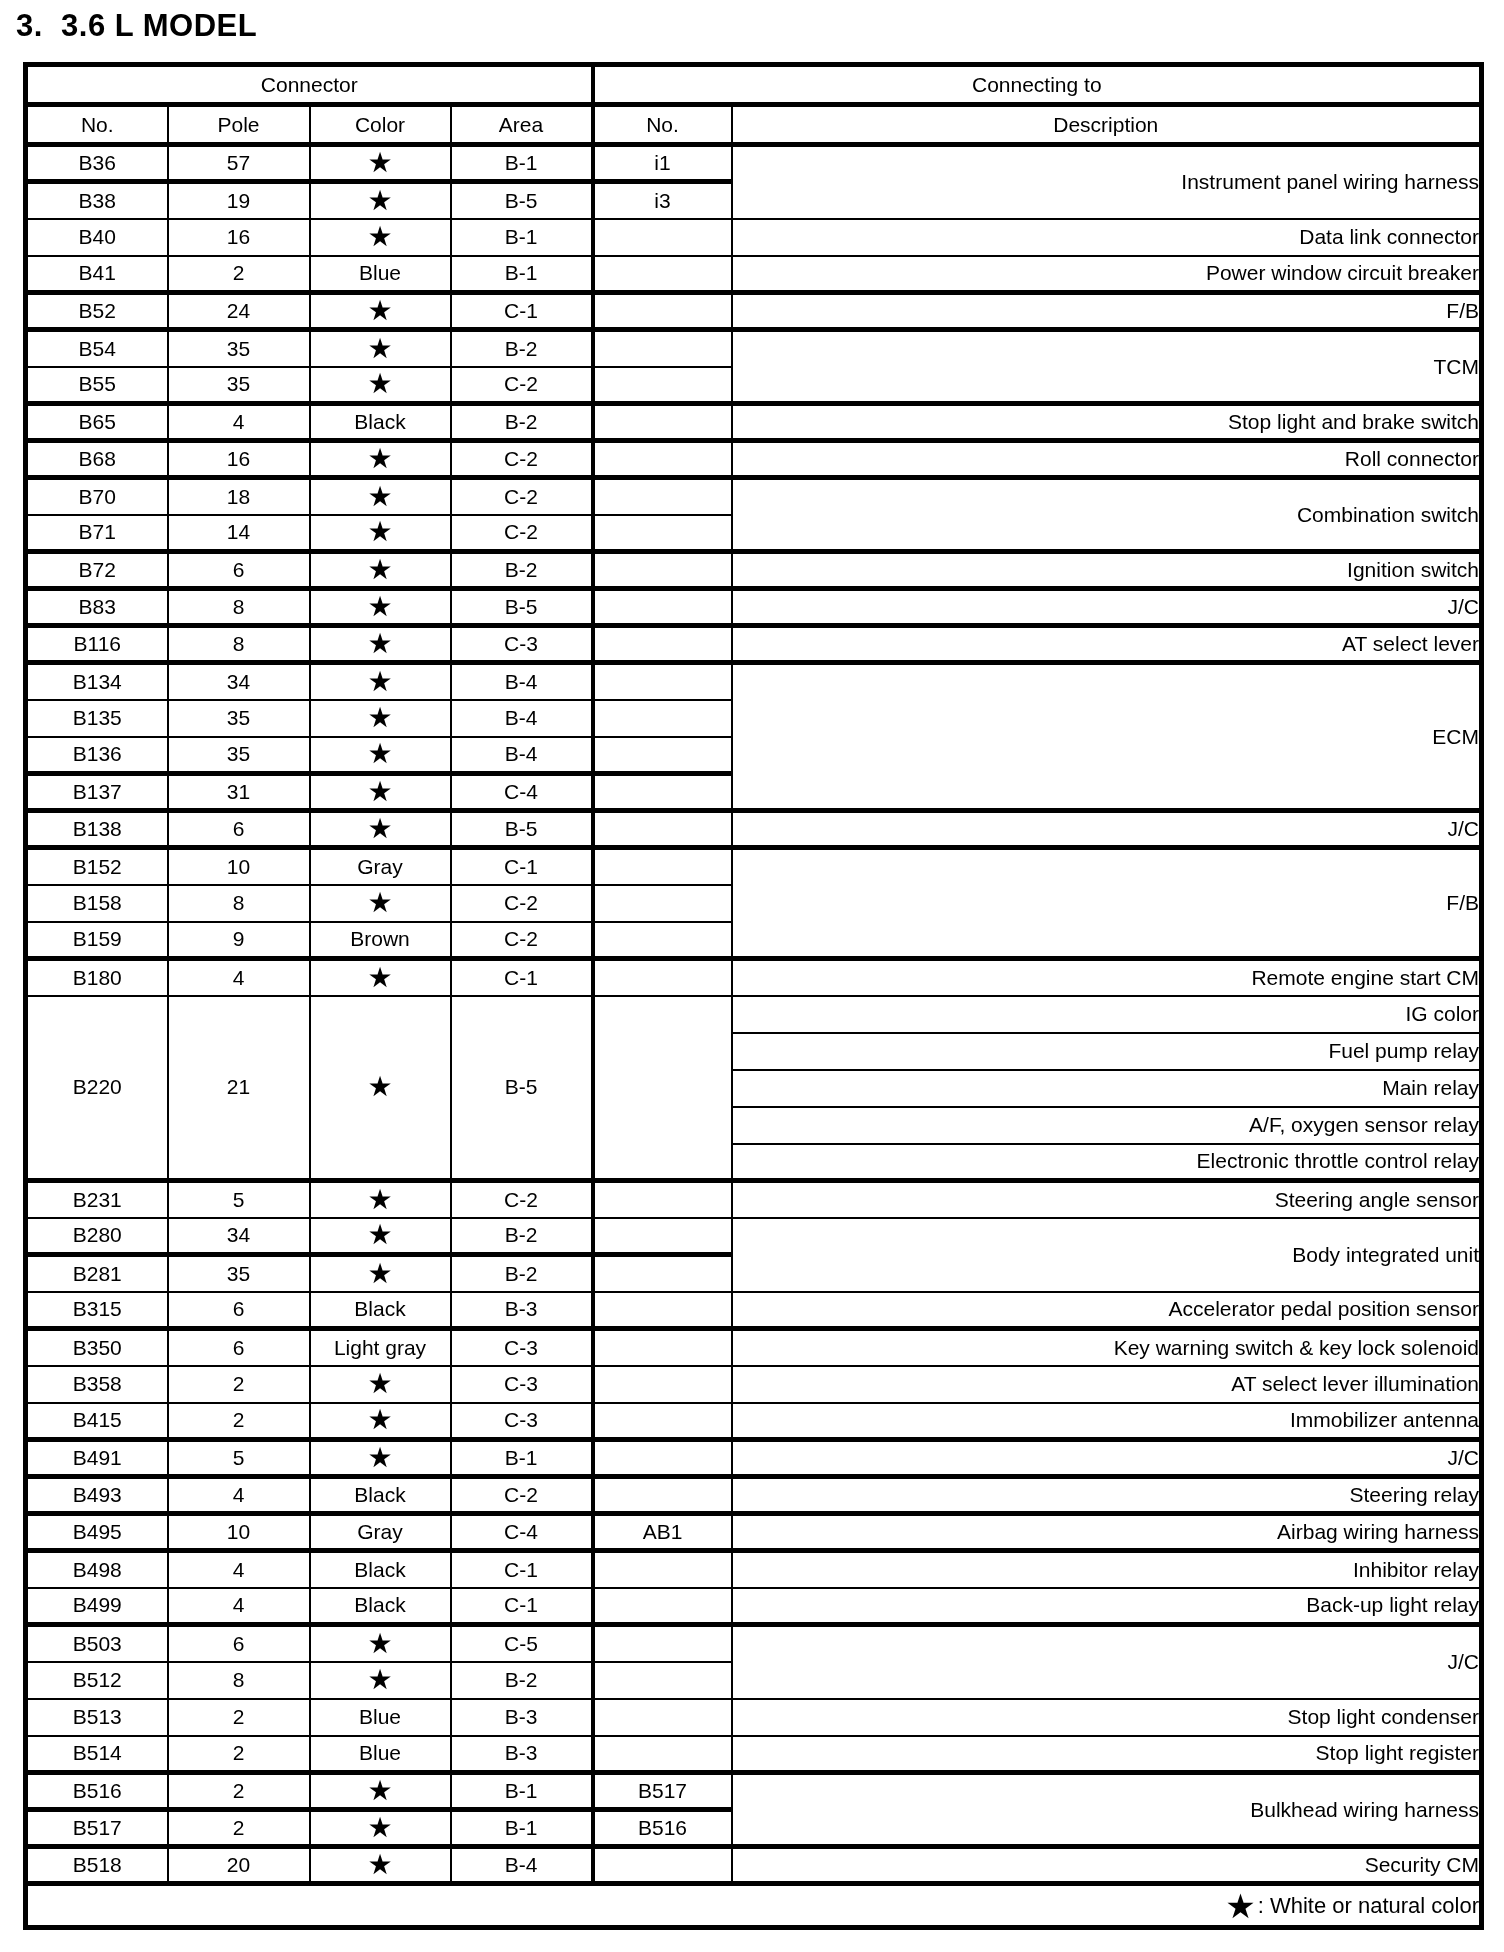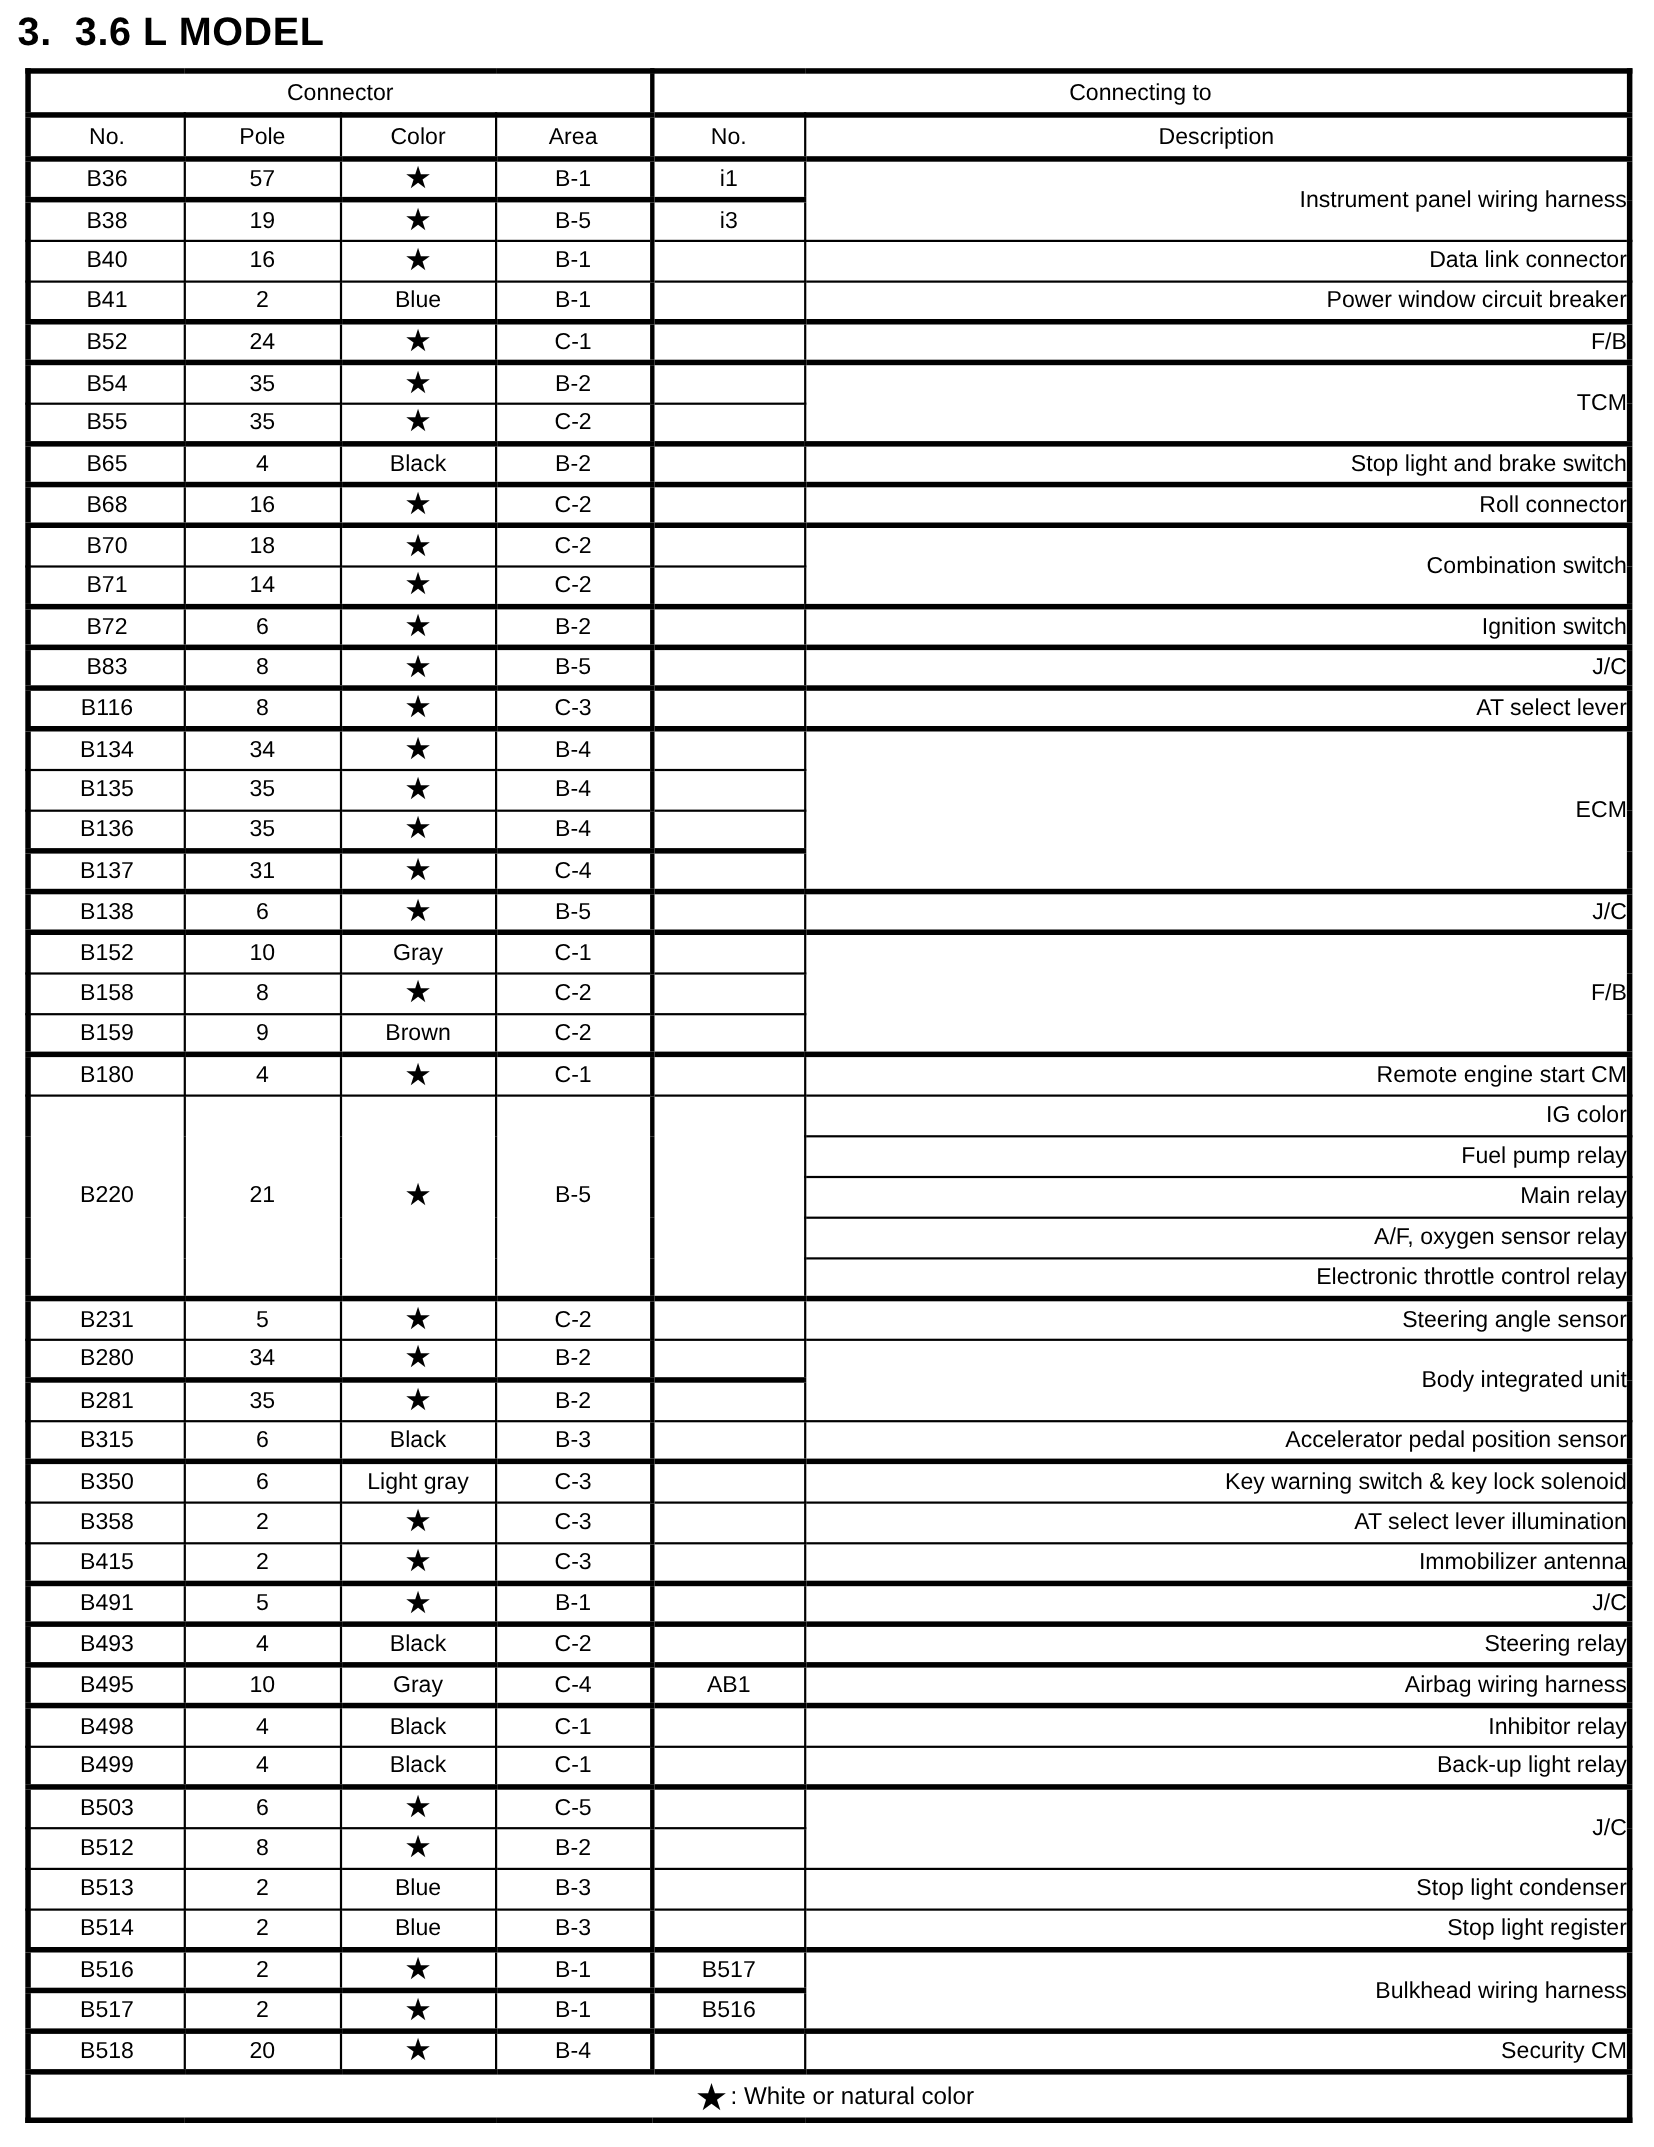--- a/index.html
+++ b/index.html
@@ -14,21 +14,21 @@
   }
   .page {
     position: relative;
     width: 1504px;
     height: 1952px;
   }
   .page-title {
     position: absolute;
     left: 16px;
     top: 8px;
-    font-size: 36px;
+    font-size: 31px;
     font-weight: bold;
     letter-spacing: 0.5px;
     white-space: pre;
   }
   table.conn-table {
     position: absolute;
     left: 23px;
     top: 62px;
     width: 1456px;
     border-collapse: collapse;
@@ -57,21 +57,21 @@
     padding-left: 11px;
   }
   td .star {
     font-size: 28px;
     line-height: 0;
     position: relative;
     top: 2px;
   }
   tr.footnote-row td {
     height: 44px;
-    text-align: center;
+    text-align: right;
     padding-left: 10px;
     border-top-width: 5px;
   }
   .footnote-star {
     font-size: 34px;
     line-height: 0;
     vertical-align: -5px;
   }
   .footnote-label {
     font-size: 22px;

